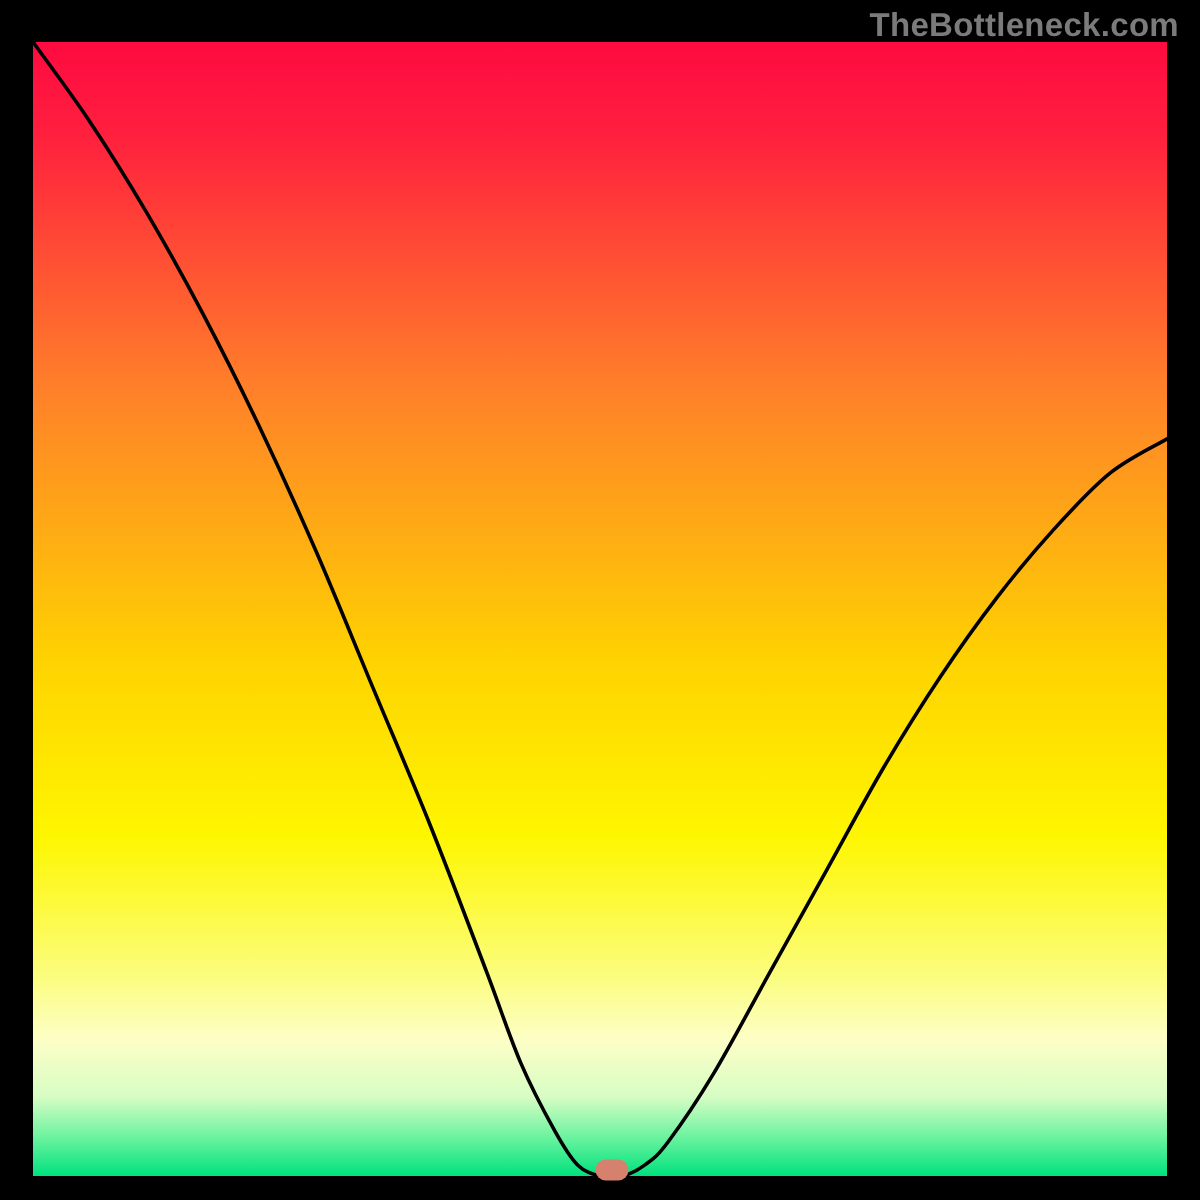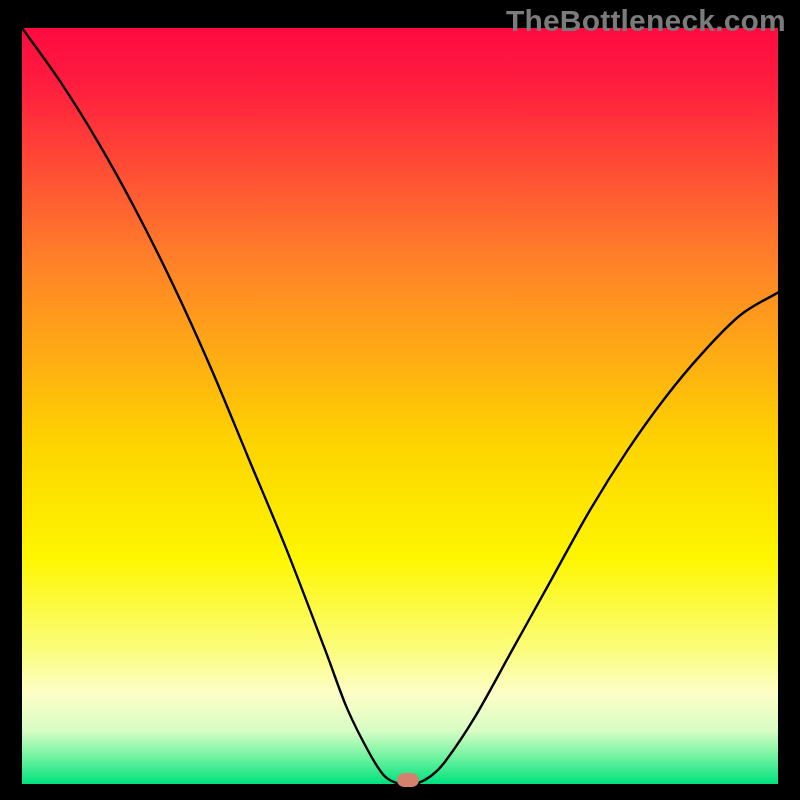--- a/index.html
+++ b/index.html
@@ -15,21 +15,21 @@
     position: relative;
     width: 800px;
     height: 800px;
     background: #000;
   }
   .watermark {
     position: absolute;
     top: 4px;
     right: 14px;
     color: #7b7b7b;
-    font-size: 30px;
+    font-size: 22px;
     font-weight: 600;
     letter-spacing: 0.2px;
     z-index: 5;
     user-select: none;
   }
   svg.plot {
     position: absolute;
     left: 22px;
     top: 28px;
     width: 756px;

